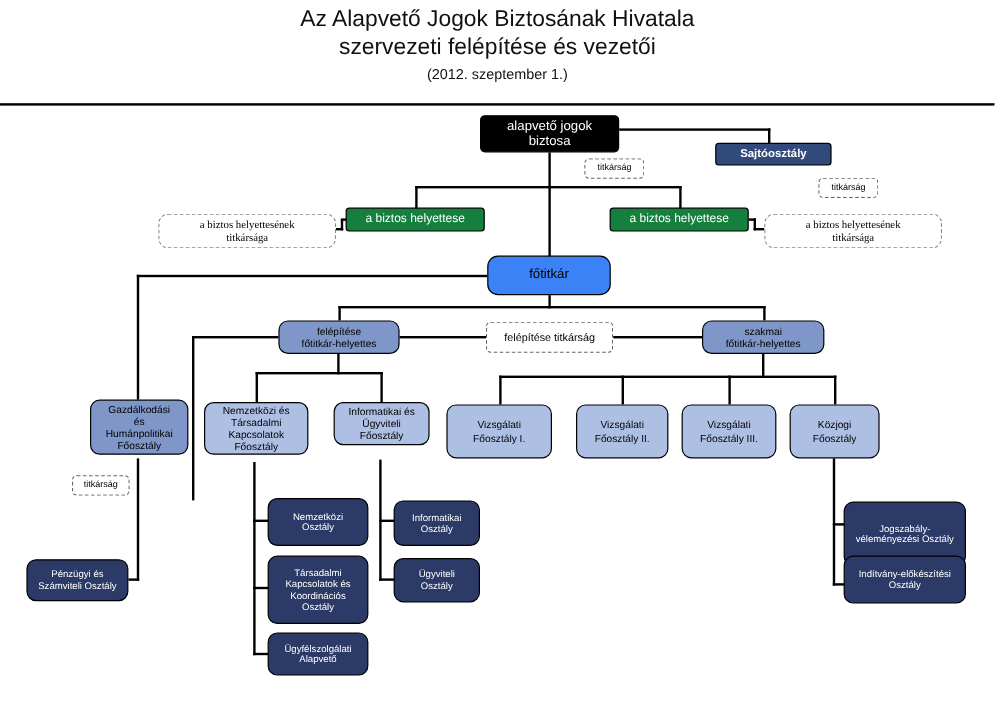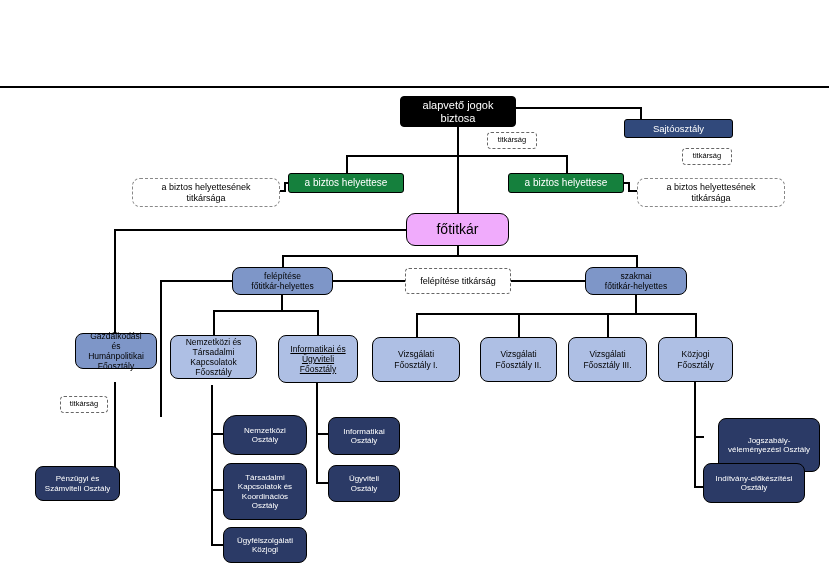--- a/index.html
+++ b/index.html
@@ -12,38 +12,43 @@
   }
   .title .t1{font-size:19px;line-height:23px;color:#111;}
   .title .t2{font-size:12px;line-height:16px;margin-top:3px;color:#111;}
   .node{
     position:absolute;box-sizing:border-box;
     display:flex;align-items:center;justify-content:center;
     text-align:center;white-space:pre-line;
     border:1.5px solid #000;line-height:1.18;
   }
   .black {background:#000;color:#fff;border-radius:4px;font-size:11px;}
-  .lav   {background:#f0abfc;border-radius:9px;font-size:14px;}
+  .lav   {background:#3b82f6;border-radius:9px;font-size:11px;}
   .med   {background:#7E96C8;border-radius:8px;font-size:8.5px;}
   .light {background:#AEBFE4;border-radius:8px;font-size:8.5px;}
   .gray  {background:#15803d;color:#fff;border-radius:3px;font-size:10px;border-width:1px;}
   .navy  {background:#31497B;color:#fff;border-radius:3px;font-size:9.5px;border-width:1px;}
   .dnavy {background:#2B3A66;color:#fff;border-radius:8px;font-size:8px;}
   .dashed{
     background:#fff;border:1px dashed #666;border-radius:4px;font-size:9px;
   }
-  .dashed.big{border-radius:8px;border-color:#888;}
+  .dashed.big{border-radius:8px;border-color:#888;font-family:Liberation Serif, serif;}
   .dashed.small{font-size:7.5px;margin-top:12px;}
   .ln{position:absolute;background:#000;}
 </style>
 </head>
 <body>
 
 <div id="stage">
 
+  <div class="title">
+    <div class="t1">Az Alapvető Jogok Biztosának Hivatala</div>
+    <div class="t1">szervezeti felépítése és vezetői</div>
+    <div class="t2">(2012. szeptember 1.)</div>
+  </div>
 
   <div class="ln" style="left:0;top:86px;width:829px;height:2px;"></div>
 
   <div class="ln" style="left:457px;top:127px;width:2px;height:87px;"></div>
 
   <div class="ln" style="left:346px;top:155px;width:222px;height:2px;"></div>
   <div class="ln" style="left:346px;top:155px;width:2px;height:19px;"></div>
   <div class="ln" style="left:566px;top:155px;width:2px;height:19px;"></div>
 
   <div class="ln" style="left:516px;top:107px;width:126px;height:2px;"></div>
@@ -97,21 +102,21 @@
 
   <div class="ln" style="left:694px;top:382px;width:2px;height:106px;"></div>
   <div class="ln" style="left:694px;top:436px;width:10px;height:2px;"></div>
   <div class="ln" style="left:694px;top:486px;width:10px;height:2px;"></div>
 
   <div class="node black" style="left:400px;top:96px;width:116px;height:31px;">alapvető jogok
 biztosa</div>
 
   <div class="node dashed small" style="left:487px;top:120px;width:50px;height:17px;">titkárság</div>
 
-  <div class="node navy" style="left:624px;top:119px;width:109px;height:19px;">Sajtóosztály</div>
+  <div class="node navy" style="left:596px;top:119px;width:97px;height:19px;font-weight:bold;">Sajtóosztály</div>
 
   <div class="node dashed small" style="left:682px;top:136px;width:50px;height:17px;">titkárság</div>
 
   <div class="node dashed big" style="left:132px;top:178px;width:148px;height:29px;">a biztos helyettesének
 titkársága</div>
 
   <div class="node gray" style="left:288px;top:173px;width:116px;height:20px;">a biztos helyettese</div>
 
   <div class="node gray" style="left:508px;top:173px;width:116px;height:20px;">a biztos helyettese</div>
 
@@ -121,68 +126,68 @@
   <div class="node lav" style="left:406px;top:213px;width:103px;height:33px;">főtitkár</div>
 
   <div class="node med" style="left:232px;top:267px;width:101px;height:28px;">felépítése
 főtitkár-helyettes</div>
 
   <div class="node dashed" style="left:405px;top:268px;width:106px;height:26px;">felépítése titkárság</div>
 
   <div class="node med" style="left:585px;top:267px;width:102px;height:28px;">szakmai
 főtitkár-helyettes</div>
 
-  <div class="node med" style="left:75px;top:333px;width:82px;height:36px;">Gazdálkodási
+  <div class="node med" style="left:75px;top:333px;width:82px;height:46px;">Gazdálkodási
 és
 Humánpolitikai
 Főosztály</div>
 
   <div class="node dashed small" style="left:60px;top:384px;width:48px;height:17px;">titkárság</div>
 
   <div class="node light" style="left:170px;top:335px;width:87px;height:44px;">Nemzetközi és
 Társadalmi
 Kapcsolatok
 Főosztály</div>
 
-  <div class="node light" style="left:278px;top:335px;width:80px;height:48px;text-decoration:underline;">Informatikai és
+  <div class="node light" style="left:278px;top:335px;width:80px;height:36px;">Informatikai és
 Ügyviteli
 Főosztály</div>
 
   <div class="node light" style="left:372px;top:337px;width:88px;height:45px;">Vizsgálati
 Főosztály I.</div>
 
   <div class="node light" style="left:480px;top:337px;width:77px;height:45px;">Vizsgálati
 Főosztály II.</div>
 
   <div class="node light" style="left:568px;top:337px;width:79px;height:45px;">Vizsgálati
 Főosztály III.</div>
 
   <div class="node light" style="left:658px;top:337px;width:75px;height:45px;">Közjogi
 Főosztály</div>
 
 
-  <div class="node dnavy" style="left:35px;top:466px;width:85px;height:35px;">Pénzügyi és
+  <div class="node dnavy" style="left:22px;top:466px;width:85px;height:35px;">Pénzügyi és
 Számviteli Osztály</div>
 
-  <div class="node dnavy" style="left:223px;top:415px;width:84px;height:40px;border-radius:13px;">Nemzetközi
+  <div class="node dnavy" style="left:223px;top:415px;width:84px;height:40px;">Nemzetközi
 Osztály</div>
 
   <div class="node dnavy" style="left:223px;top:463px;width:84px;height:57px;">Társadalmi
 Kapcsolatok és
 Koordinációs
 Osztály</div>
 
   <div class="node dnavy" style="left:223px;top:527px;width:84px;height:36px;">Ügyfélszolgálati
-Közjogi</div>
+Alapvető</div>
 
   <div class="node dnavy" style="left:328px;top:417px;width:72px;height:38px;">Informatikai
 Osztály</div>
 
   <div class="node dnavy" style="left:328px;top:465px;width:72px;height:37px;">Ügyviteli
 Osztály</div>
 
-  <div class="node dnavy" style="left:718px;top:418px;width:102px;height:54px;">Jogszabály-
+  <div class="node dnavy" style="left:703px;top:418px;width:102px;height:54px;">Jogszabály-
 véleményezési Osztály</div>
 
   <div class="node dnavy" style="left:703px;top:463px;width:102px;height:40px;">Indítvány-előkészítési
 Osztály</div>
 
 </div>
 
 </body></html>

